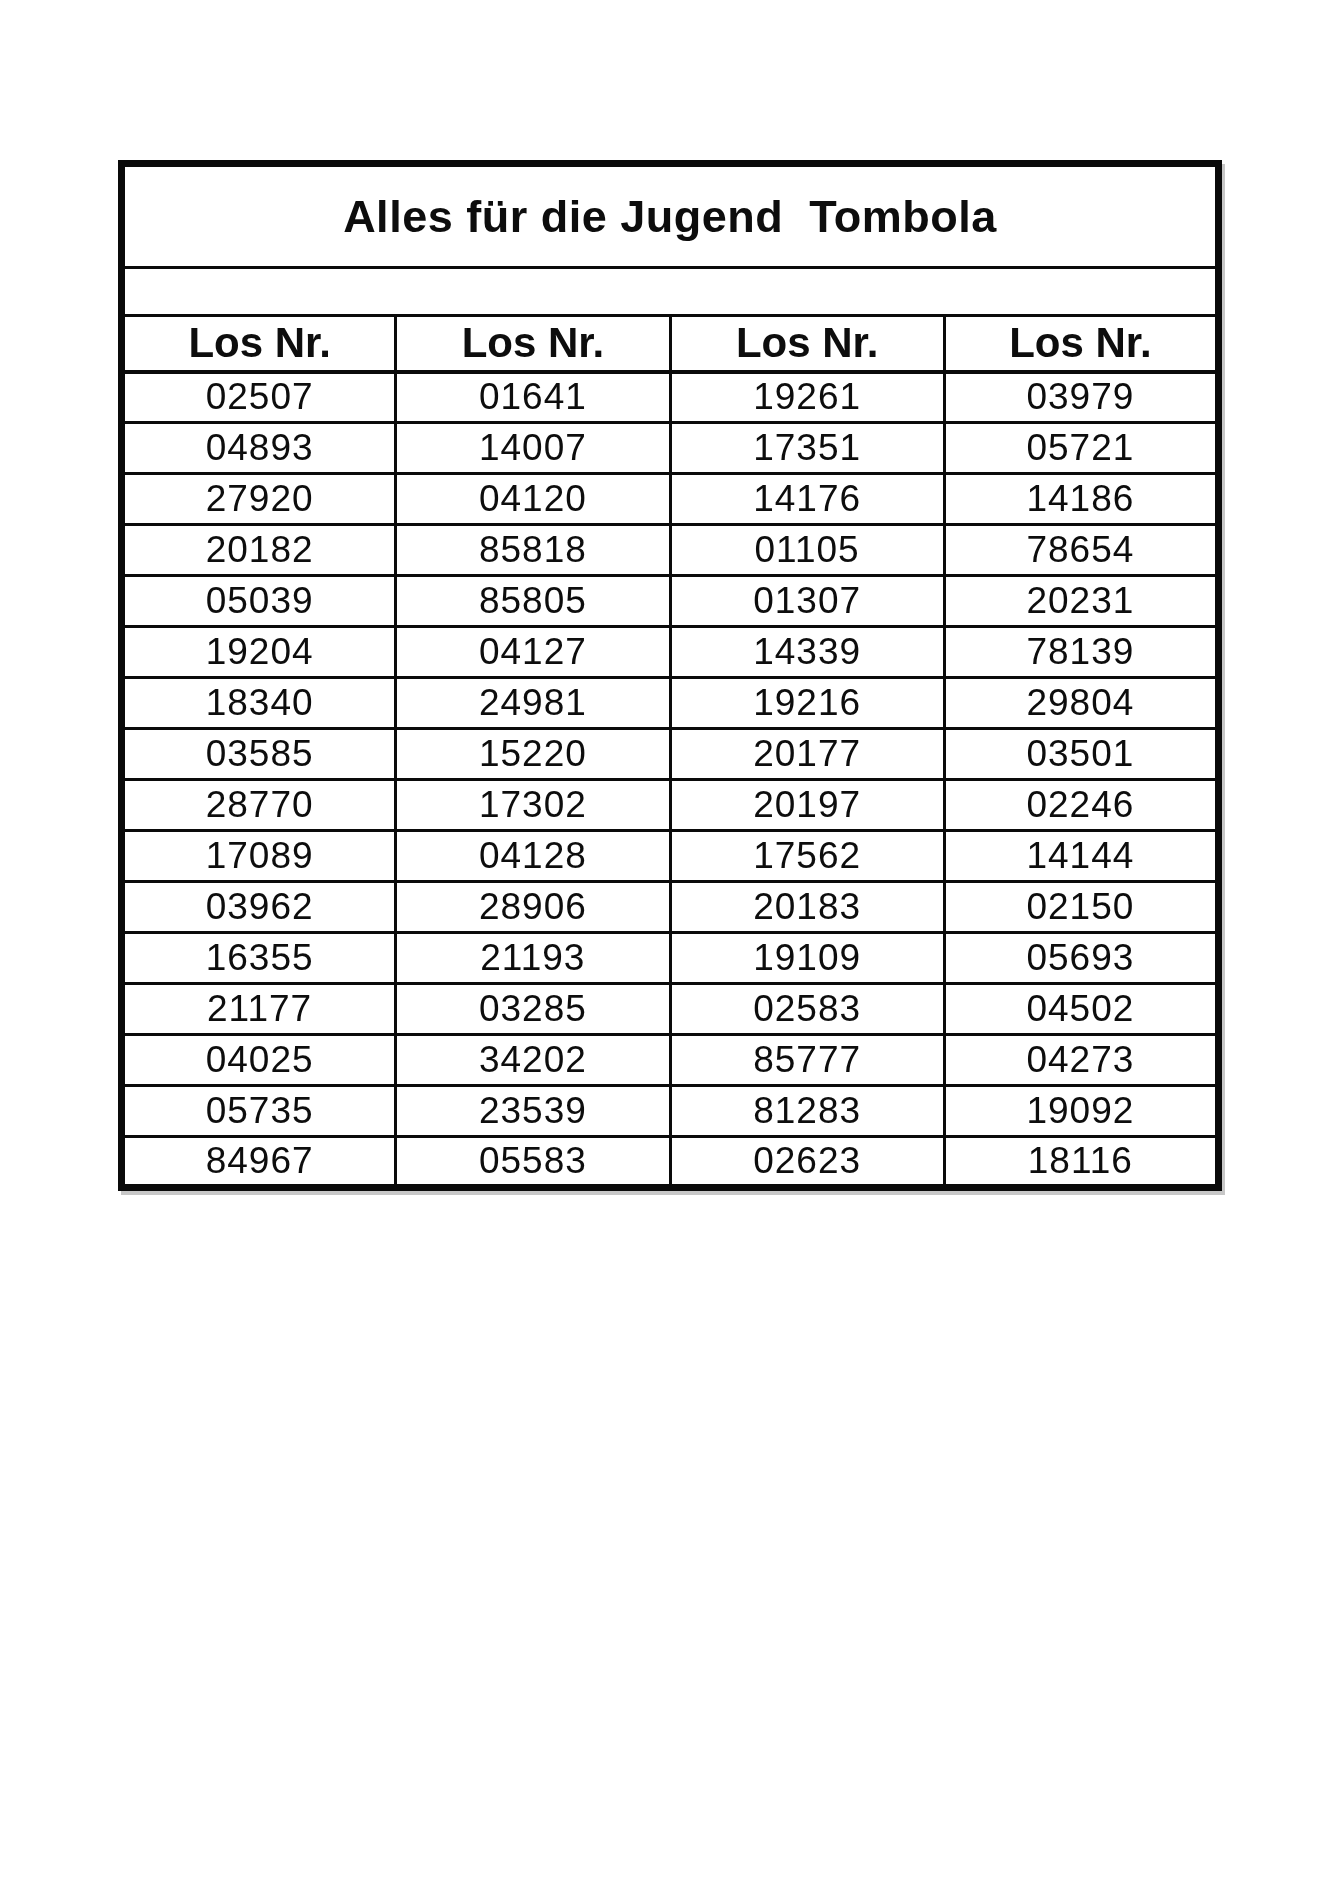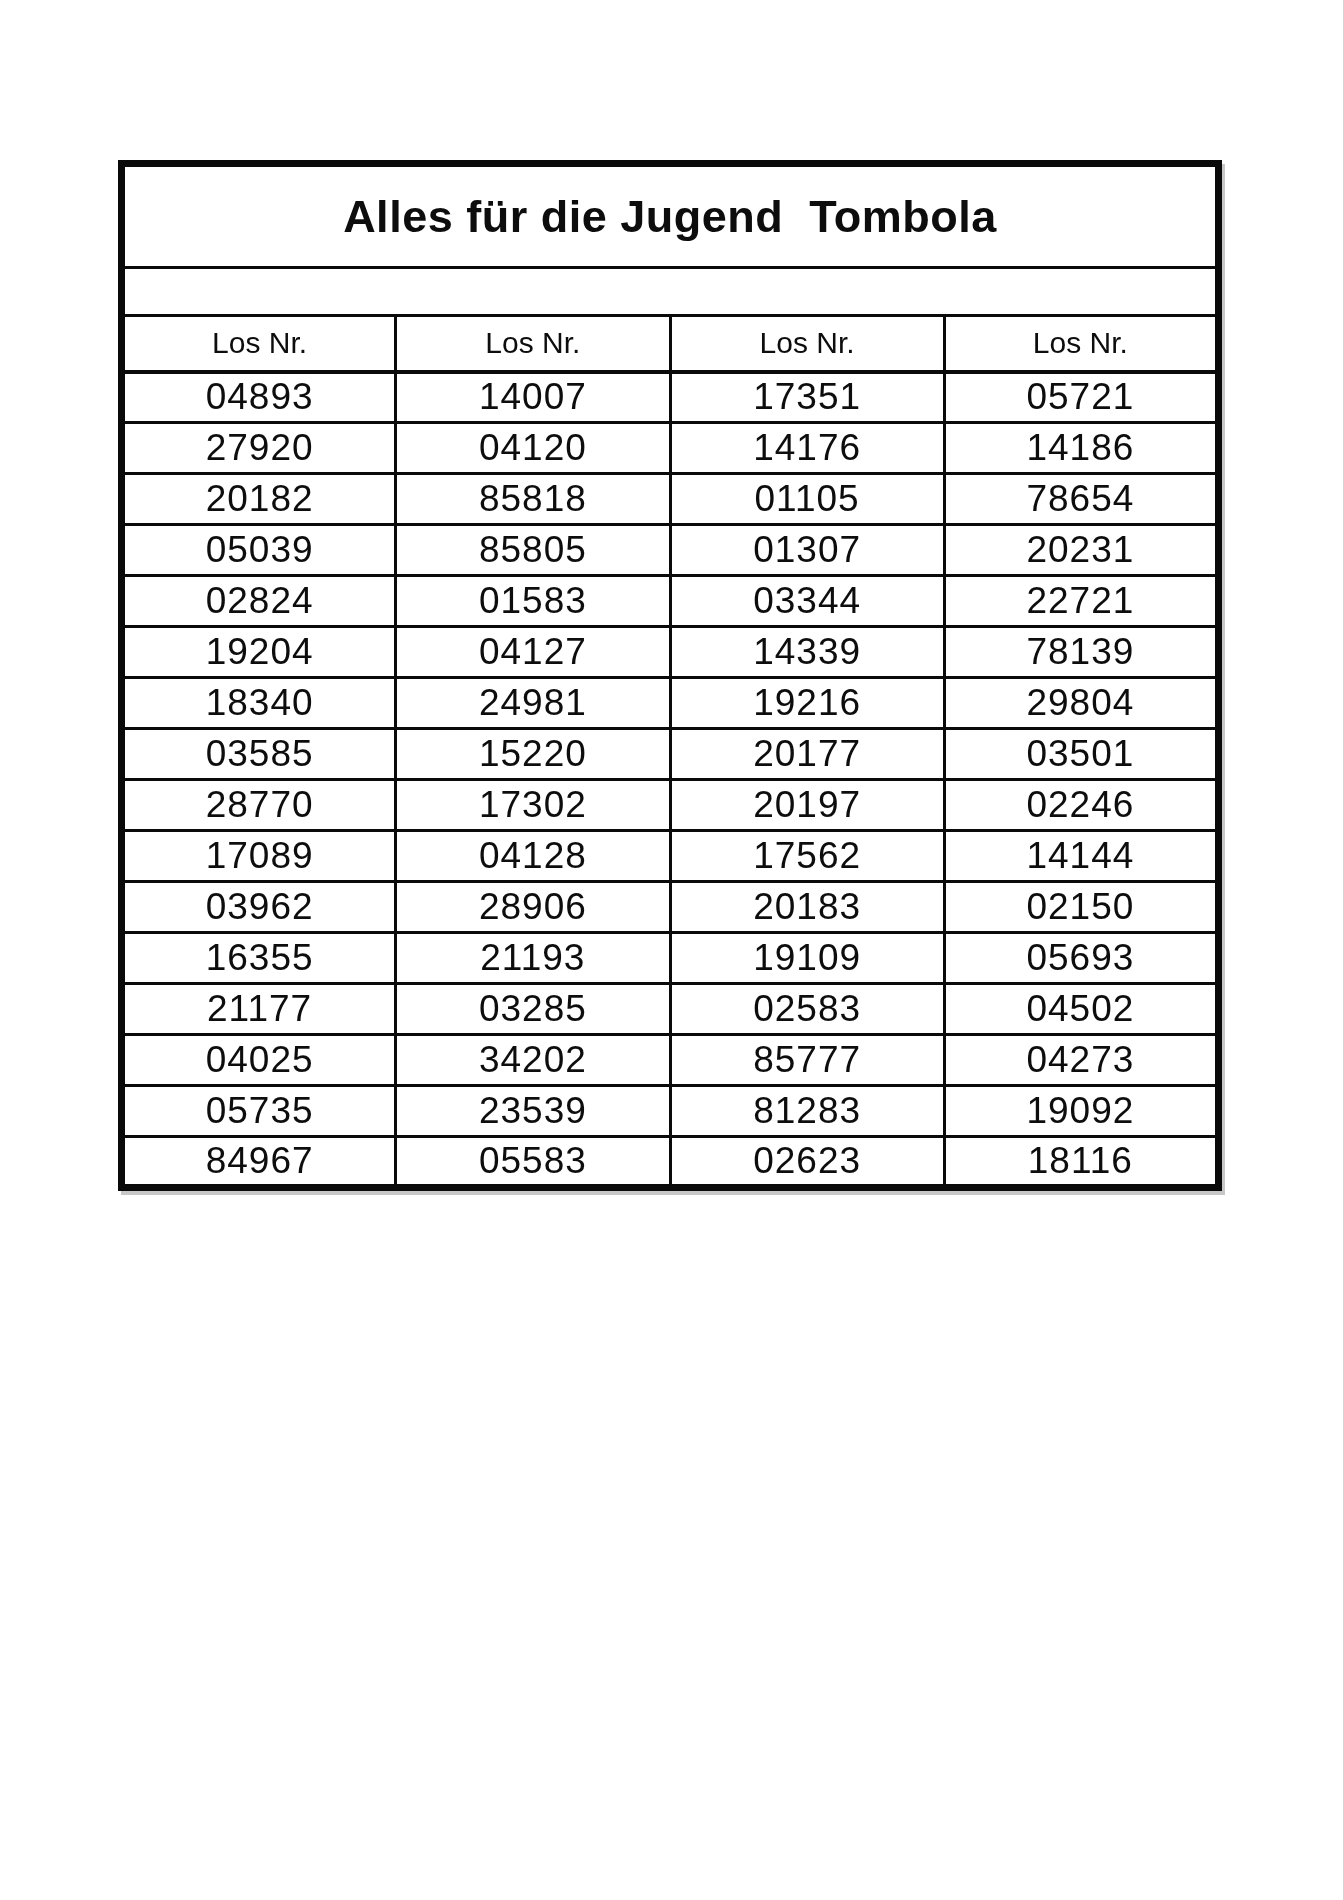--- a/index.html
+++ b/index.html
@@ -46,22 +46,22 @@
     border-bottom: 3px solid #0a0a0a;
   }
 
   .spacer-cell {
     height: 48px;
     border-bottom: 3px solid #0a0a0a;
   }
 
   th.col-header {
     height: 56px;
-    font-size: 30px;
-    font-weight: normal;
+    font-size: 42px;
+    font-weight: bold;
     border-bottom: 4px solid #0a0a0a;
   }
 
   td.num-cell {
     height: 51px;
     font-size: 37px;
     font-weight: normal;
     letter-spacing: 1px;
     font-variant-numeric: tabular-nums;
   }
@@ -80,20 +80,26 @@
       </tr>
       <tr>
         <th class="col-header">Los Nr.</th>
         <th class="col-header">Los Nr.</th>
         <th class="col-header">Los Nr.</th>
         <th class="col-header">Los Nr.</th>
       </tr>
     </thead>
     <tbody>
         <tr>
+          <td class="num-cell">02507</td>
+          <td class="num-cell">01641</td>
+          <td class="num-cell">19261</td>
+          <td class="num-cell">03979</td>
+        </tr>
+        <tr>
           <td class="num-cell">04893</td>
           <td class="num-cell">14007</td>
           <td class="num-cell">17351</td>
           <td class="num-cell">05721</td>
         </tr>
         <tr>
           <td class="num-cell">27920</td>
           <td class="num-cell">04120</td>
           <td class="num-cell">14176</td>
           <td class="num-cell">14186</td>
@@ -102,26 +108,20 @@
           <td class="num-cell">20182</td>
           <td class="num-cell">85818</td>
           <td class="num-cell">01105</td>
           <td class="num-cell">78654</td>
         </tr>
         <tr>
           <td class="num-cell">05039</td>
           <td class="num-cell">85805</td>
           <td class="num-cell">01307</td>
           <td class="num-cell">20231</td>
-        </tr>
-        <tr>
-          <td class="num-cell">02824</td>
-          <td class="num-cell">01583</td>
-          <td class="num-cell">03344</td>
-          <td class="num-cell">22721</td>
         </tr>
         <tr>
           <td class="num-cell">19204</td>
           <td class="num-cell">04127</td>
           <td class="num-cell">14339</td>
           <td class="num-cell">78139</td>
         </tr>
         <tr>
           <td class="num-cell">18340</td>
           <td class="num-cell">24981</td>

